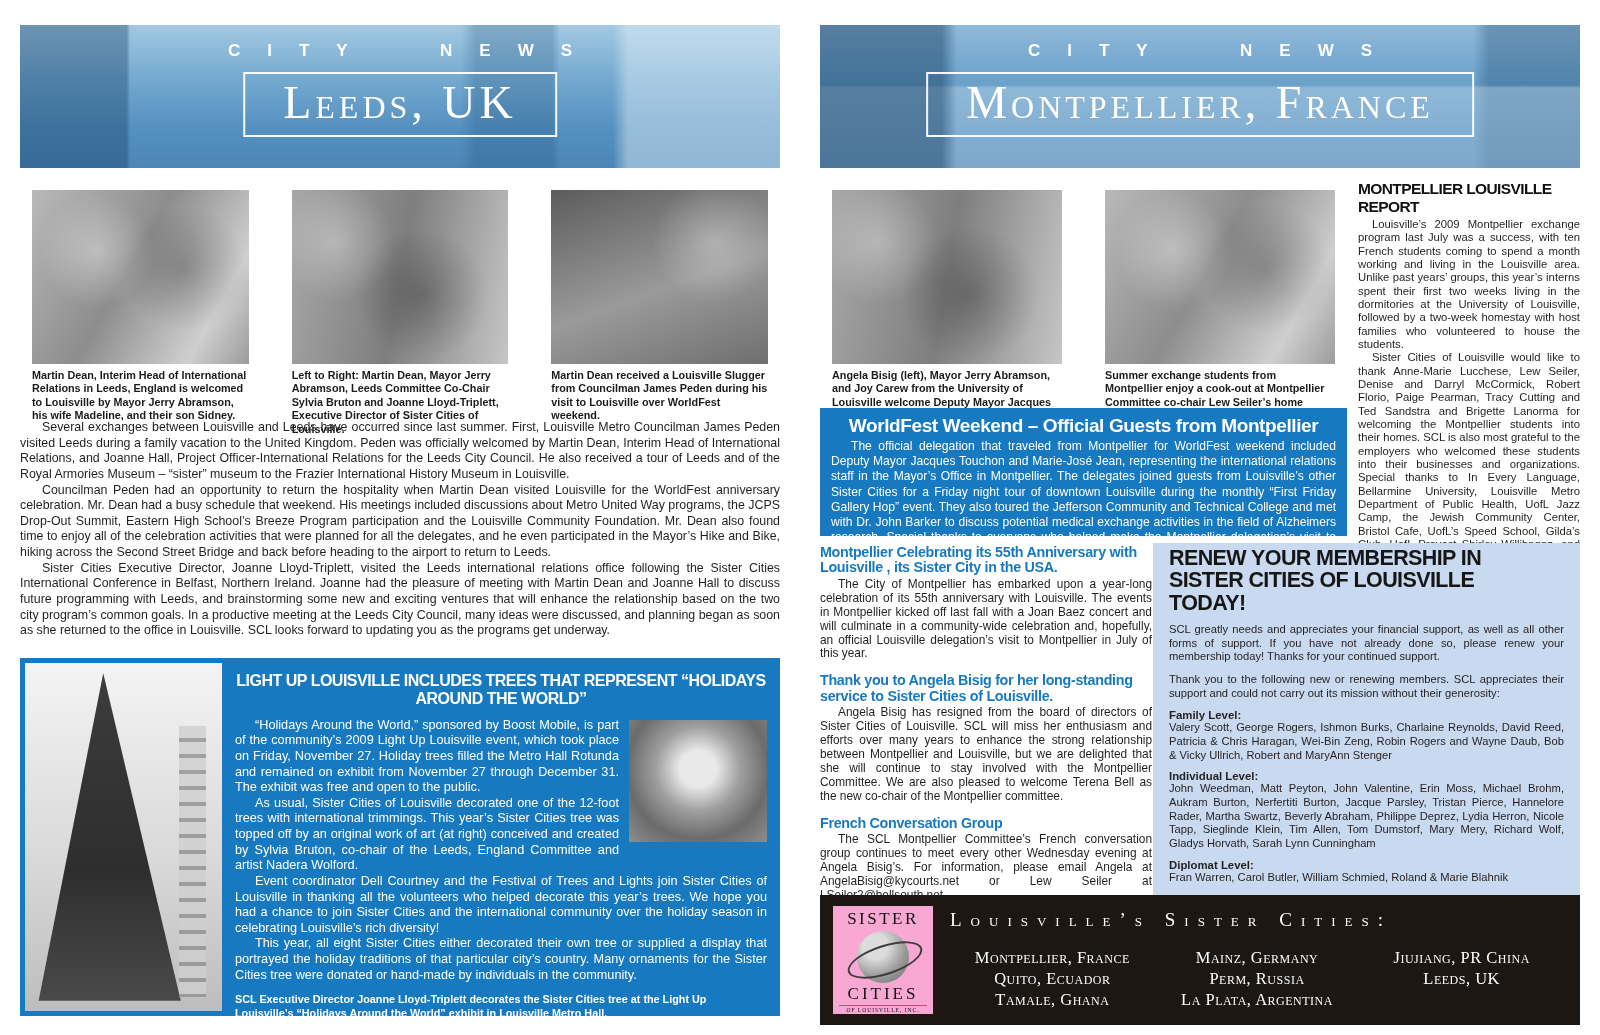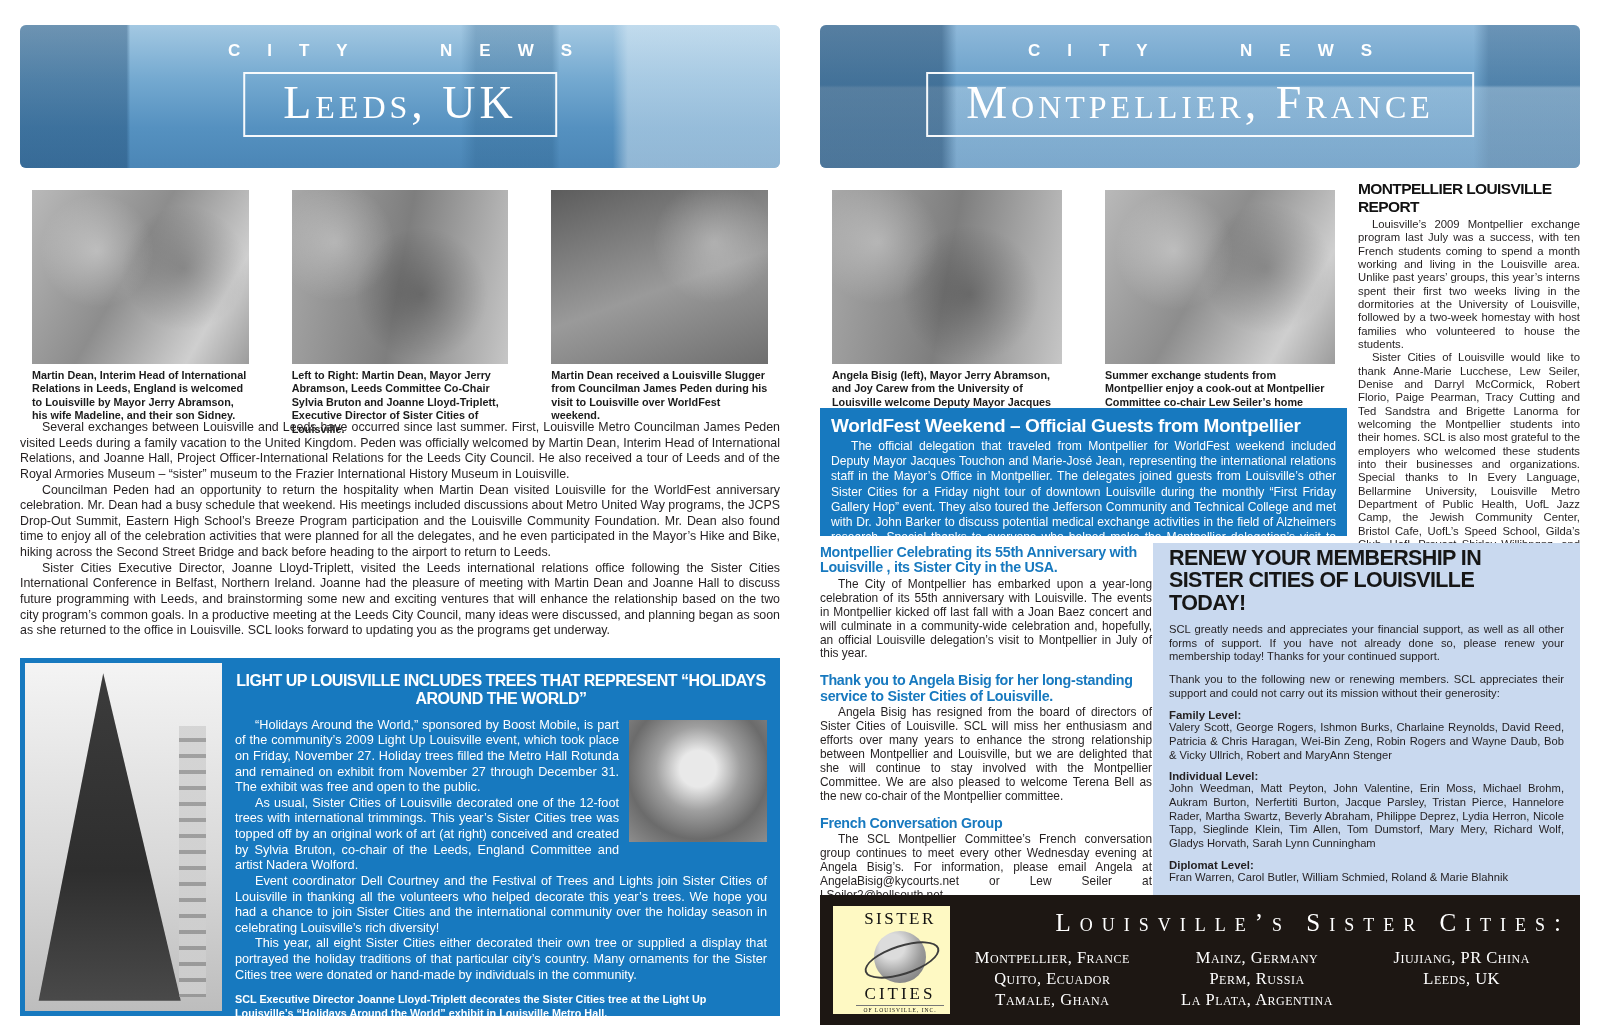--- a/index.html
+++ b/index.html
@@ -1,20 +1,20 @@
 <!DOCTYPE html>
 <html><head>
 <meta charset="utf-8">
 <style>
   html,body{margin:0;padding:0;background:#ffffff;}
   .sheet{position:relative;width:1600px;height:1035px;background:#ffffff;overflow:hidden;
          font-family:"Liberation Sans",sans-serif;color:#231f20;}
 
   
-  .banner{position:absolute;top:25px;height:143px;overflow:hidden;border-radius:6px;}
+  .banner{position:absolute;top:25px;height:143px;overflow:hidden;}
   .banner-art{position:absolute;inset:0;
     background:
       linear-gradient(90deg, rgba(22,62,100,.38) 9%, rgba(22,62,100,.38) 14%, rgba(0,0,0,0) 14.5%),
       linear-gradient(90deg, rgba(0,0,0,0) 58%, rgba(30,80,120,.25) 60%, rgba(30,80,120,.25) 70%, rgba(0,0,0,0) 71%),
       linear-gradient(90deg, rgba(0,0,0,0) 78%, rgba(230,242,250,.45) 80%, rgba(230,242,250,.45) 100%),
       linear-gradient(180deg,#a3c8e2 0%, #74a9d0 38%, #5591c0 72%, #4b86b6 100%);}
   .banner-art.mtp{background:
       linear-gradient(90deg, rgba(18,56,92,.45) 0%, rgba(18,56,92,.45) 16%, rgba(0,0,0,0) 18%),
       linear-gradient(180deg, rgba(0,0,0,0) 0 42%, rgba(215,232,244,.35) 44% 100%),
       linear-gradient(90deg, rgba(0,0,0,0) 86%, rgba(22,62,100,.30) 88% 100%),
@@ -59,52 +59,52 @@
   .lightup-content{position:absolute;left:215px;top:12px;width:532px;}
   .lightup h2{margin:2px 0 10px 0;font-size:16px;line-height:1.12;letter-spacing:-.5px;color:#fff;text-align:center;}
   .lightup p{margin:0;font-size:12.7px;line-height:1.23;text-align:justify;text-indent:20px;}
   .ornament-photo{float:right;width:138px;height:122px;margin:2px 0 6px 10px;
     background:radial-gradient(circle at 50% 40%, #e9e9e9 0 18%, #9f9f9f 42%, #6b6b6b 70%, #8d8d8d 100%);}
   .box-caption{margin-top:9px !important;font-weight:bold;font-size:10.8px !important;line-height:1.3 !important;
     text-align:left !important;text-indent:0 !important;}
 
   
   .worldfest{position:absolute;left:820px;top:408px;width:527px;height:128px;padding:7px 11px;box-sizing:border-box;overflow:hidden;}
-  .worldfest h2{margin:0 0 2px 0;font-size:19px;letter-spacing:-.4px;}
+  .worldfest h2{margin:0 0 2px 0;font-size:19px;letter-spacing:-.4px;text-align:center;}
   .worldfest p{margin:0;font-size:12.1px;line-height:1.26;text-align:justify;text-indent:20px;}
 
   .report{position:absolute;left:1358px;top:180px;width:222px;}
   .report h3{margin:0 0 2px 0;font-size:15.5px;letter-spacing:-.6px;color:#111;}
   .report p{margin:0;font-size:11.3px;line-height:1.18;text-align:justify;text-indent:14px;}
 
   .sections{position:absolute;left:820px;top:545px;width:332px;}
   .sections h3{margin:0 0 2px 0;font-size:14.3px;line-height:1.08;letter-spacing:-.3px;color:#1779bf;}
   .sections p{margin:0 0 12px 0;font-size:11.9px;line-height:1.17;text-align:justify;text-indent:18px;}
 
   .membership{position:absolute;left:1153px;top:543px;width:427px;height:416px;box-sizing:border-box;
     background:#c9d9ef;padding:4px 16px;overflow:hidden;}
   .membership h2{margin:0 0 9px 0;max-width:372px;font-size:21.5px;line-height:1.04;letter-spacing:-.6px;color:#161616;}
   .membership p{margin:0 0 9px 0;font-size:11.2px;line-height:1.22;text-align:justify;}
   .level{margin-bottom:8px;}
   .level .lbl{font-weight:bold;font-size:11.4px;}
   .level .names{font-size:11.2px;line-height:1.22;text-align:justify;}
 
   
   .footer{position:absolute;left:820px;top:895px;width:760px;height:130px;background:#1d1713;color:#fff;}
-  .logo{position:absolute;left:13px;top:11px;width:100px;height:108px;background:#fef9c3;color:#111;
-    text-align:center;font-family:"Liberation Serif",serif;padding-left:17px;}
+  .logo{position:absolute;left:13px;top:11px;width:100px;height:108px;background:#f9a8d4;color:#111;
+    text-align:center;font-family:"Liberation Serif",serif;}
   .logo .t{font-size:17px;letter-spacing:2.5px;margin-top:3px;}
   .logo .globe{position:relative;width:52px;height:52px;margin:2px auto 1px auto;border-radius:50%;
     background:radial-gradient(circle at 35% 30%, #dcdcdc 0 25%, #9a9a9a 60%, #6e6e6e 100%);}
   .logo .swoosh{position:absolute;left:-11px;top:14px;width:74px;height:26px;border:2px solid #3d3d3d;
     border-radius:50%;transform:rotate(-18deg);}
   .logo .b{font-size:17px;letter-spacing:3px;}
   .logo .sub{font-size:5.5px;letter-spacing:1px;border-top:1px solid #777;margin:1px 6px 0 6px;padding-top:1px;}
-  .footer-title{position:absolute;left:130px;right:10px;top:14px;text-align:right;
-    font-family:"Liberation Serif",serif;font-variant:small-caps;font-size:25px;letter-spacing:9px;}
+  .footer-title{position:absolute;left:130px;right:10px;top:14px;text-align:left;
+    font-family:"Liberation Serif",serif;font-variant:small-caps;font-size:19px;letter-spacing:9px;}
   .cities{position:absolute;left:130px;right:16px;top:52px;display:flex;}
   .cities .col{flex:1;text-align:center;font-family:"Liberation Serif",serif;font-variant:small-caps;
     font-size:16.5px;line-height:1.28;letter-spacing:.5px;}
 </style>
 </head>
 <body>
 
 <div class="sheet">
 
   <header class="banner" style="left:20px;width:760px;">

